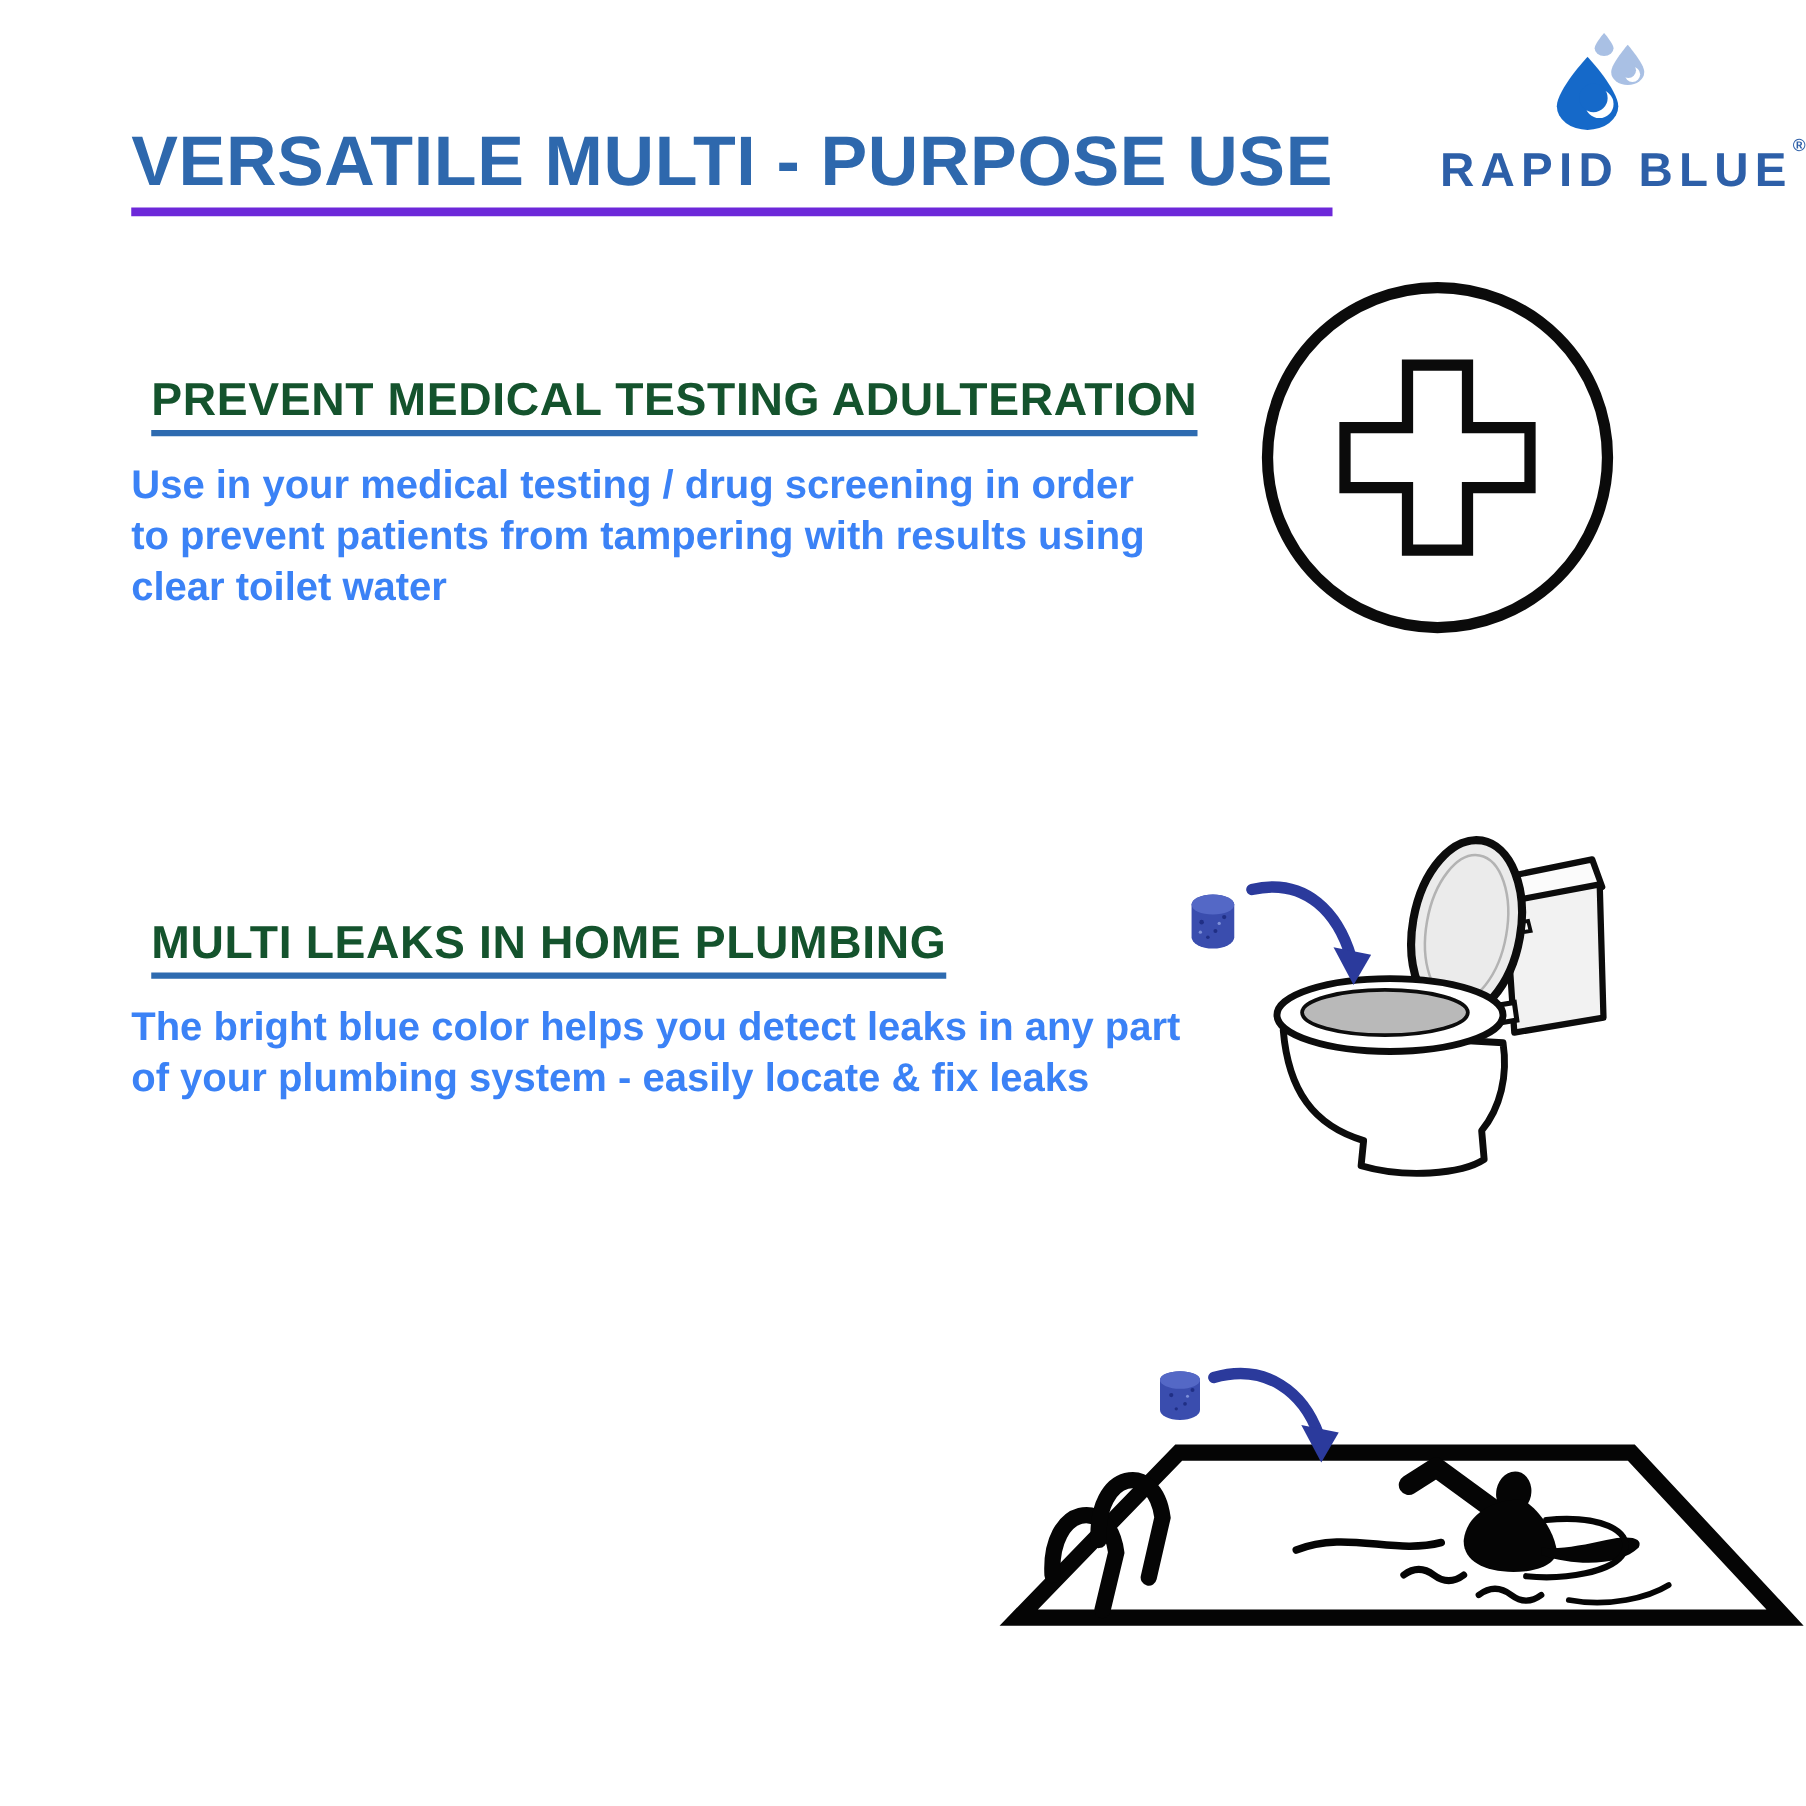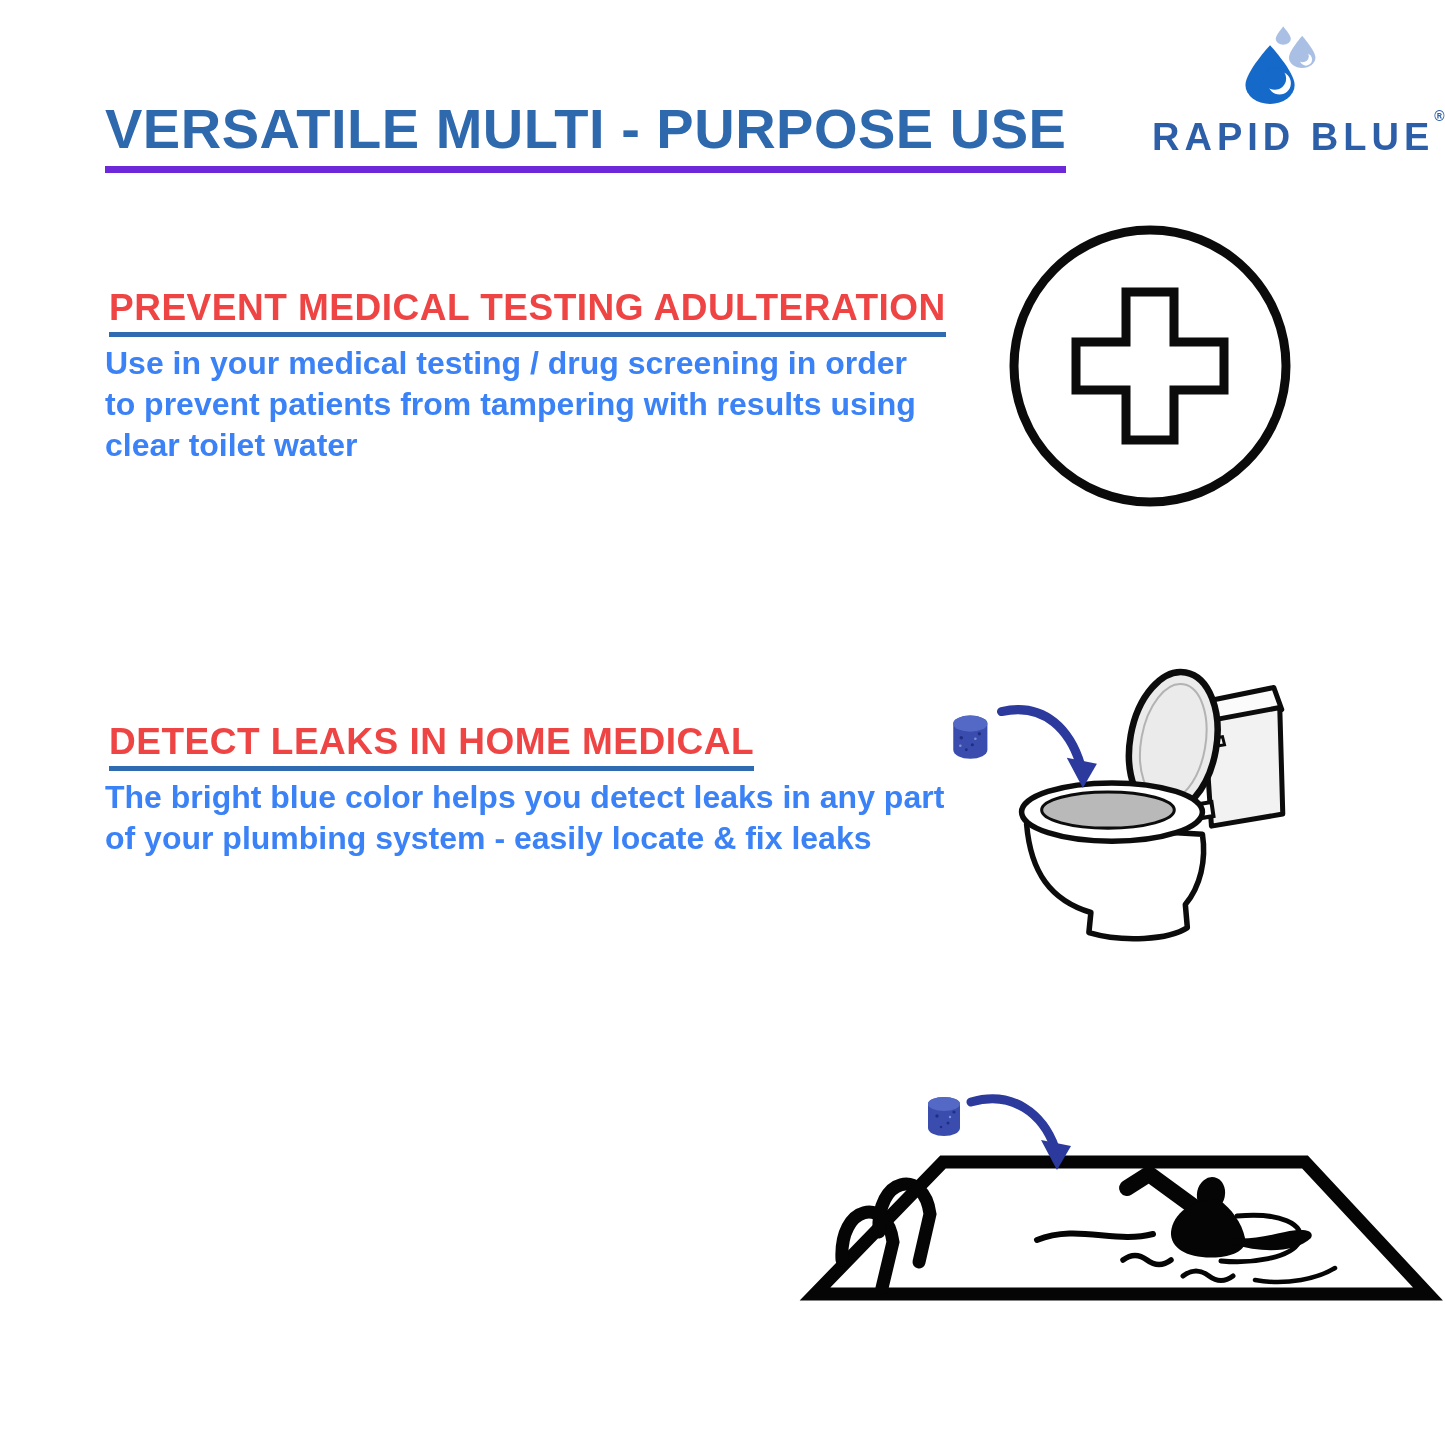--- a/index.html
+++ b/index.html
@@ -20,22 +20,22 @@
   .brand-name{
     margin-top:4px;color:#2d5fa8;font-size:38px;font-weight:bold;
     letter-spacing:5px;white-space:nowrap;
   }
   .reg{font-size:14px;letter-spacing:0;vertical-align:top;position:relative;top:-8px;}
   .section{position:absolute;left:105px;}
   .s1{top:285px;}
   .s2{top:719px;}
   .s3{top:1126px;}
   .section h2{
-    display:inline-block;margin:4px;
-    color:#ef4444;font-size:37px;font-weight:bold;line-height:1.05;
+    display:inline-block;margin:16px;
+    color:#14532d;font-size:37px;font-weight:bold;line-height:1.05;
     letter-spacing:0.5px;
     padding-bottom:4px;border-bottom:5px solid #2e6bb0;
     white-space:nowrap;
   }
   .section p{
     margin:2px 0 0 0;
     color:#3b82f6;font-size:32px;font-weight:bold;line-height:41px;
     white-space:pre-line;
   }
   .icon-abs{position:absolute;}
@@ -69,21 +69,21 @@
 to prevent patients from tampering with results using
 clear toilet water</p>
   </div>
 
   <svg class="icon-abs cross-pos" width="292" height="292" viewBox="0 0 292 292">
     <circle cx="146" cy="146" r="136" fill="#ffffff" stroke="#0b0b0b" stroke-width="9"></circle>
     <path d="M122 72 H170 V122 H220 V170 H170 V220 H122 V170 H72 V122 H122 Z" fill="#ffffff" stroke="#0b0b0b" stroke-width="9"></path>
   </svg>
 
   <div class="section s2">
-    <h2>DETECT LEAKS IN HOME MEDICAL</h2>
+    <h2>MULTI LEAKS IN HOME PLUMBING</h2>
     <p>The bright blue color helps you detect leaks in any part
 of your plumbing system - easily locate &amp; fix leaks</p>
   </div>
 
   <svg class="icon-abs toilet-pos" width="432" height="312" viewBox="0 0 430 310">
     <g>
       <polygon points="296,58 374,42 382,64 304,80" fill="#fbfbfb" stroke="#0c0c0c" stroke-width="5" stroke-linejoin="round"></polygon>
       <polygon points="305,76 380,62 383,168 312,180" fill="#f2f2f2" stroke="#0c0c0c" stroke-width="5" stroke-linejoin="round"></polygon>
       <path d="M305 94 l18 -3 l2 8 l-18 3 Z" fill="#ffffff" stroke="#0c0c0c" stroke-width="3"></path>
     </g>

